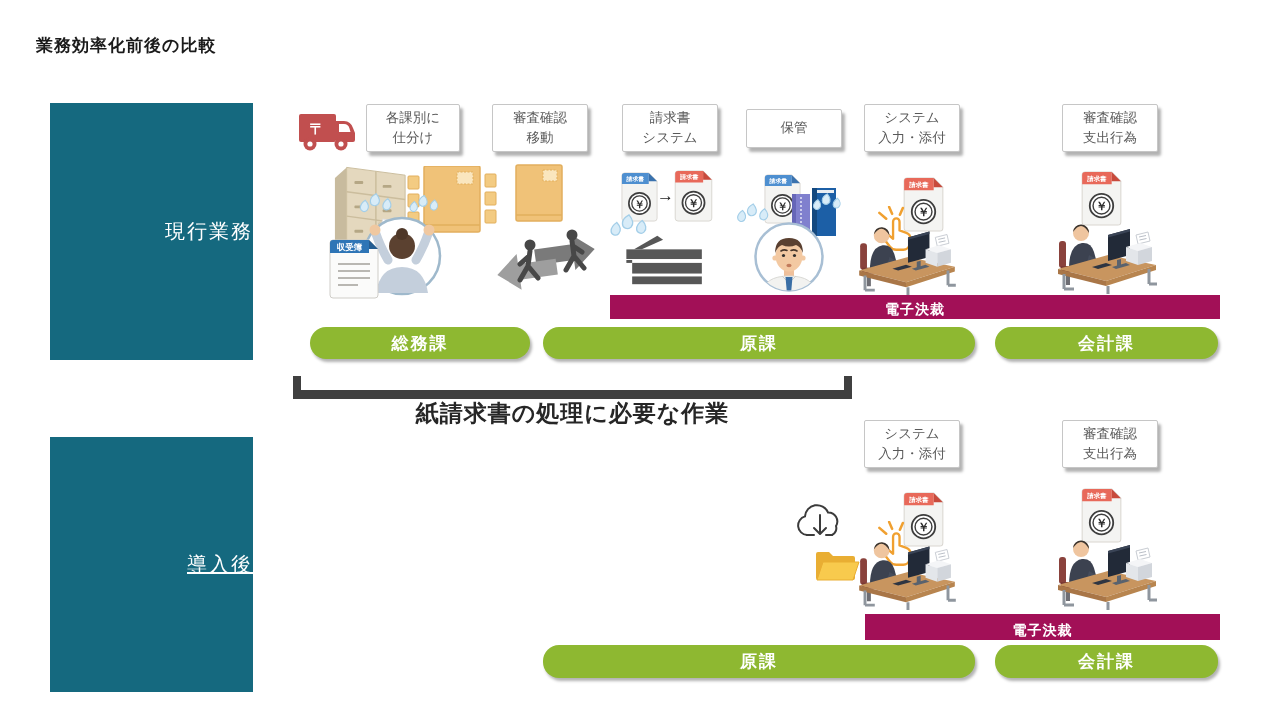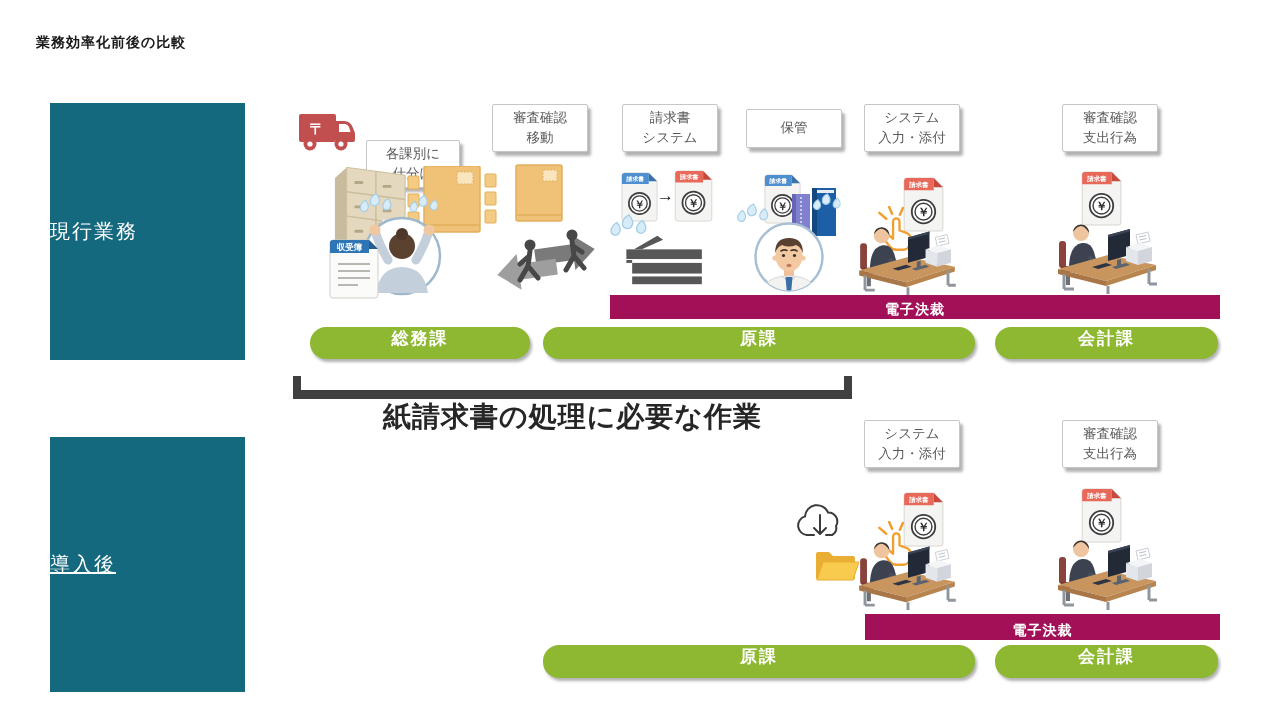--- a/index.html
+++ b/index.html
@@ -1,32 +1,32 @@
 <!DOCTYPE html>
 <html style="--teal: #15697F; --green: #8EB831; --magenta: #A21057; --bracket: #404040;"><head>
 <meta charset="utf-8">
 <style>
   html,body{margin:0;padding:0;background:#fff;}
   #stage{position:relative;width:1280px;height:720px;background:#fff;overflow:hidden;
          font-family:"Liberation Sans",sans-serif;}
   .abs{position:absolute;}
-  #title{left:36px;top:34px;font-size:14px;font-weight:bold;color:#1a1a1a;letter-spacing:1px;}
-  .panel{background:var(--teal,#15697F);color:#fff;display:flex;align-items:center;justify-content:flex-start;
-         font-size:20px;letter-spacing:2px;}
+  #title{left:36px;top:34px;font-size:17px;font-weight:bold;color:#1a1a1a;letter-spacing:1px;}
+  .panel{background:var(--teal,#15697F);color:#fff;display:flex;align-items:center;justify-content:flex-end;
+         font-size:20px;letter-spacing:2px;padding-left:8px;}
   .step{background:#fff;border:1px solid #c6c6c6;border-radius:2px;
         box-shadow:3px 4px 3px rgba(0,0,0,.30);color:#595959;font-size:13.5px;line-height:1.5;
         display:flex;flex-direction:column;align-items:center;justify-content:center;text-align:center;}
   .ebar{background:var(--magenta,#A21057);color:#fff;font-size:14px;font-weight:bold;
         display:flex;align-items:flex-end;justify-content:center;letter-spacing:1px;}
   .dept{background:var(--green,#8EB831);color:#fff;font-size:17px;font-weight:bold;height:32px;
         border-radius:16px;box-shadow:2px 3px 3px rgba(0,0,0,.30);
-        display:flex;align-items:flex-start;justify-content:center;letter-spacing:2px;}
+        display:flex;align-items:center;justify-content:center;letter-spacing:2px;}
   #bracket{border-left:8px solid var(--bracket,#404040);border-right:8px solid var(--bracket,#404040);
            border-bottom:9px solid var(--bracket,#404040);}
-  #bracket-caption{font-size:28px;font-weight:bold;color:#262626;text-align:center;letter-spacing:1px;}
+  #bracket-caption{font-size:23px;font-weight:bold;color:#262626;text-align:center;letter-spacing:1px;}
   .arrow-glyph{font-size:17px;color:#1a1a1a;font-weight:bold;}
   svg{display:block;}
 </style>
 </head>
 <body>
 
 <div id="stage">
 
   <svg width="0" height="0" style="position:absolute" aria-hidden="true">
     <defs>
@@ -93,21 +93,21 @@
     <rect x="2" y="7" width="37" height="28" rx="2" fill="#C14F4F"></rect>
     <path d="M39 14 h8 a10 10 0 0 1 9 7 l2 5 v7 a2 2 0 0 1 -2 2 h-17 Z" fill="#C14F4F"></path>
     <path d="M42 17 h5 a6 6 0 0 1 5.5 4.5 l1 3.5 h-11.5 Z" fill="#fff"></path>
     <circle cx="13" cy="37" r="6.5" fill="#C14F4F"></circle>
       <circle cx="13" cy="37" r="2.6" fill="#fff"></circle>
     <circle cx="44" cy="37" r="6.5" fill="#C14F4F"></circle>
       <circle cx="44" cy="37" r="2.6" fill="#fff"></circle>
     <text x="20" y="27" font-size="15" font-weight="bold" fill="#fff" text-anchor="middle">〒</text>
   </svg>
 
-  <div class="abs step" style="left:366px;top:104px;width:92px;height:46px;margin-top:36px;">
+  <div class="abs step" style="left:366px;top:104px;width:92px;height:46px;">
     <span>各課別に</span>
     <span>仕分け</span>
   </div>
   <div class="abs step" style="left:492px;top:104px;width:94px;height:46px;">
     <span>審査確認</span>
     <span>移動</span>
   </div>
   <div class="abs step" style="left:622px;top:104px;width:94px;height:46px;">
     <span>請求書</span>
     <span>システム</span>

